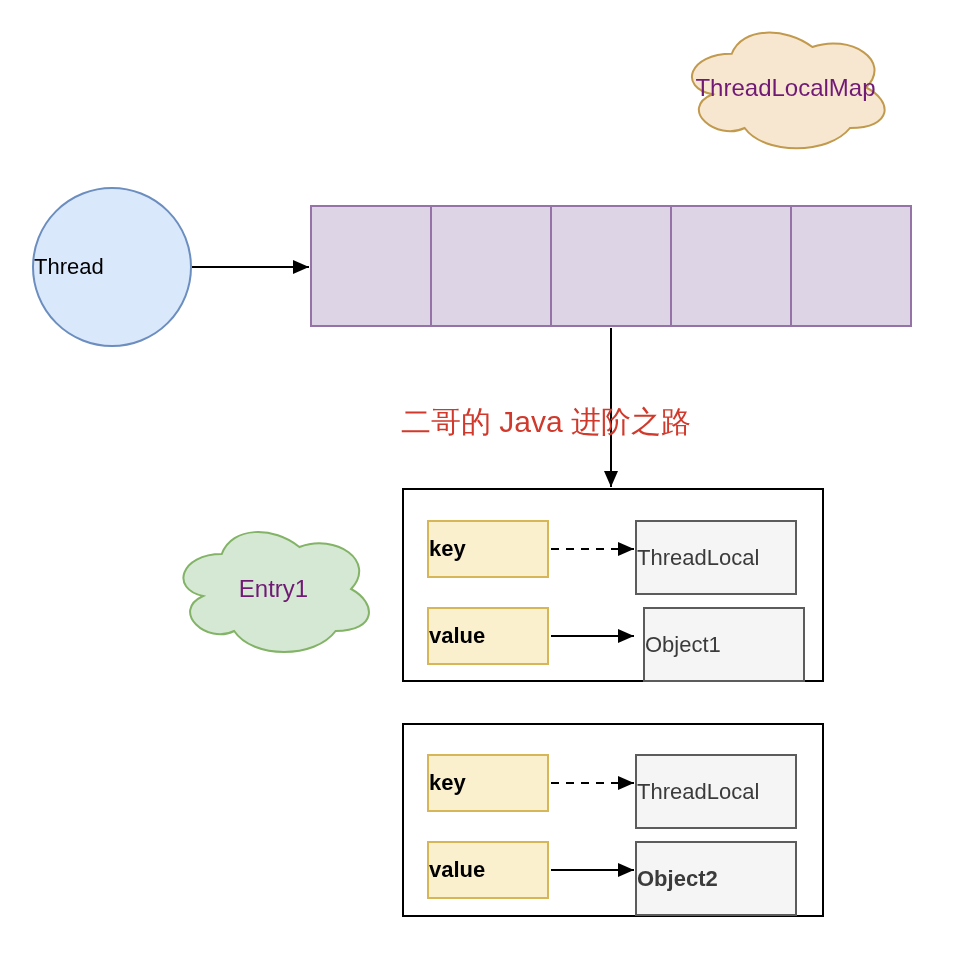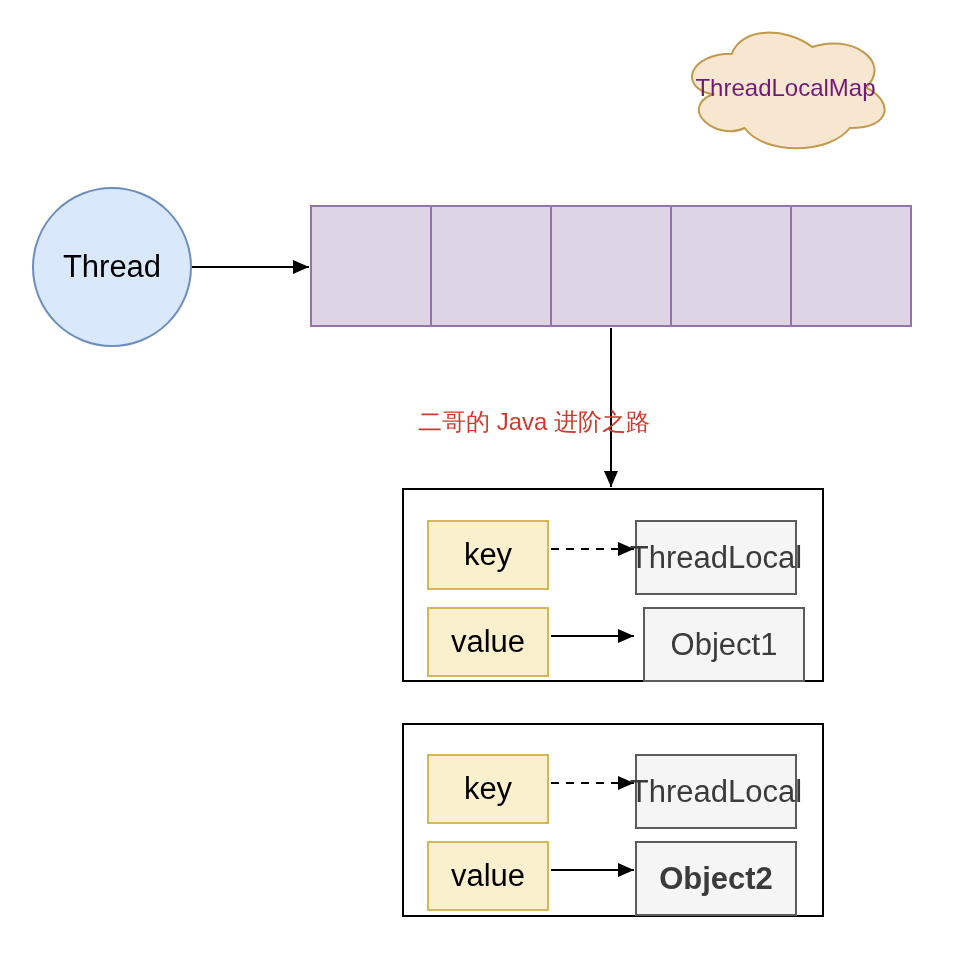--- a/index.html
+++ b/index.html
@@ -32,22 +32,22 @@
     z-index: 1;
   }
   .entry-box-1 { top: 488px; }
   .entry-box-2 { top: 723px; }
 
   
   .node {
     position: absolute;
     display: flex;
     align-items: center;
-    justify-content: center;
-    font-size: 31px;
+    justify-content: flex-start;
+    font-size: 22px;
     color: #000000;
     z-index: 3;
     box-sizing: border-box;
   }
   .thread-circle {
     left: 32px; top: 187px;
     width: 160px; height: 160px;
     border-radius: 50%;
     background: var(--thread_fill, #DAE8FC);
     border: 2px solid var(--thread_stroke, #6C8EBF);
@@ -62,23 +62,24 @@
     z-index: 3;
     box-sizing: border-box;
   }
   .hash-array .slot {
     flex: 1;
     border-right: 2px solid var(--array_stroke, #9673A6);
   }
   .hash-array .slot:last-child { border-right: none; }
 
   .key-box {
-    width: 122px; height: 70px;
+    width: 122px; height: 58px;
     background: var(--key_fill, #FBF0CE);
     border: 2px solid var(--key_stroke, #D6B656);
+    font-weight: bold;
   }
   .target-box {
     width: 162px; height: 75px;
     background: var(--target_fill, #F5F5F5);
     border: 2px solid var(--target_stroke, #5C5C5C);
     color: var(--target_text, #3B3B3B);
   }
   .e1-key        { left: 427px; top: 520px; }
   .e1-key-target { left: 635px; top: 520px; }
   .e1-value        { left: 427px; top: 607px; }
@@ -126,26 +127,26 @@
     stroke: var(--entry_cloud_stroke, #82B366);
   }
   .cloud path {
     stroke-width: 2px;
     vector-effect: non-scaling-stroke;
   }
 
   
   .watermark {
     position: absolute;
-    left: 364px; top: 402px;
+    left: 376px; top: 402px;
     width: 340px; height: 40px;
     line-height: 40px;
     text-align: center;
     white-space: nowrap;
-    font-size: 24px;
+    font-size: 30px;
     color: var(--watermark_red, #D0392B);
     z-index: 3;
   }
 </style>
 </head>
 <body>
 
 <div class="canvas">
 
   <div class="entry-box entry-box-1"></div>
@@ -179,20 +180,26 @@
   <div class="hash-array">
       <div class="slot"></div>
       <div class="slot"></div>
       <div class="slot"></div>
       <div class="slot"></div>
       <div class="slot"></div>
     </div>
 
   <div class="watermark">二哥的 Java 进阶之路</div>
 
+  <div class="cloud entry-cloud entry-cloud-1">
+    <svg viewBox="0 0 100 80" preserveAspectRatio="none">
+      <path d="M25,20 C5,20 0,40 16,44 C0,52.8 18,72 31,64 C40,80 70,80 80,64 C100,64 100,48 87.5,40 C100,24 80,8 62.5,16 C50,4 30,4 25,20 Z"></path>
+    </svg>
+    <span class="cloud-label">Entry1</span>
+  </div>
 
   <div class="node key-box e1-key">
     <span>key</span>
   </div>
   <div class="node target-box e1-key-target">
     <span>ThreadLocal</span>
   </div>
   <div class="node key-box e1-value">
     <span>value</span>
   </div>

